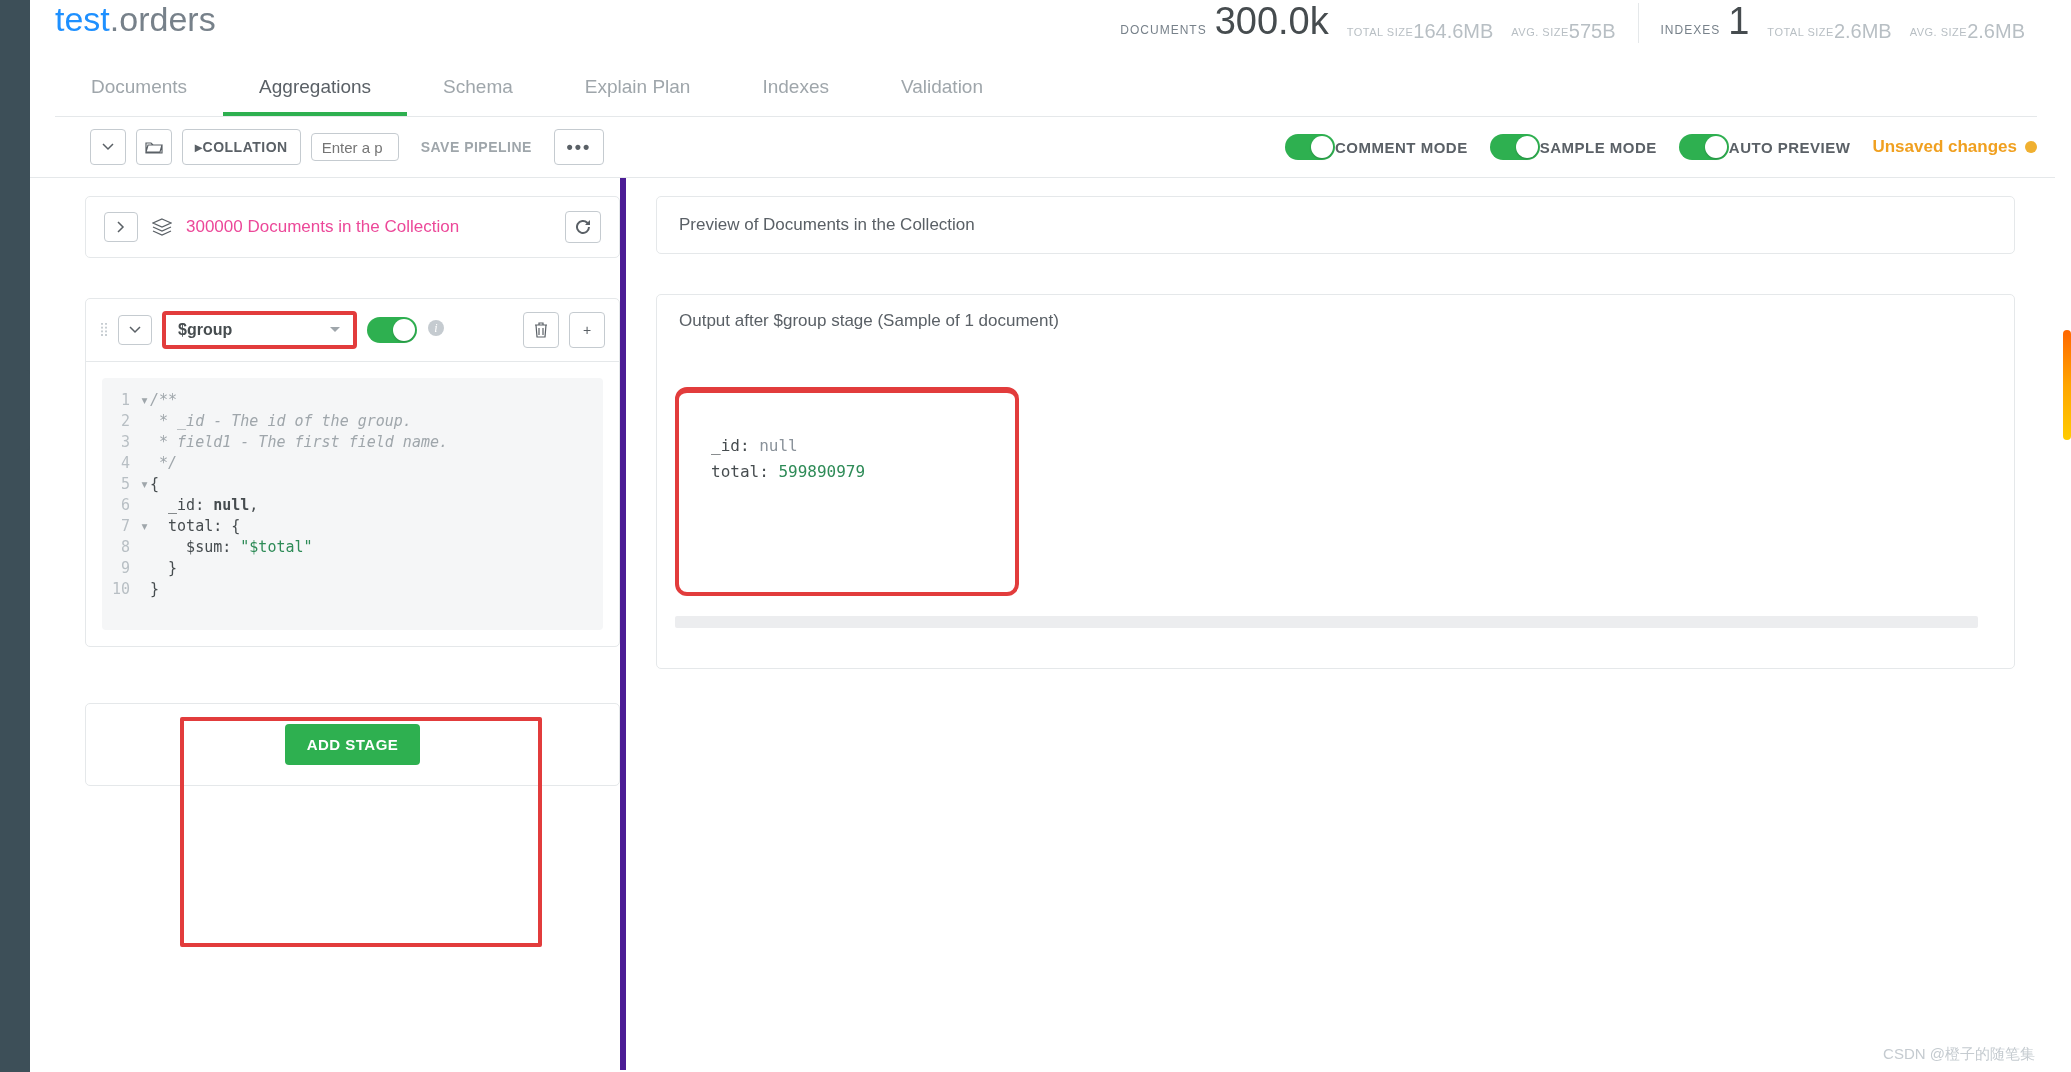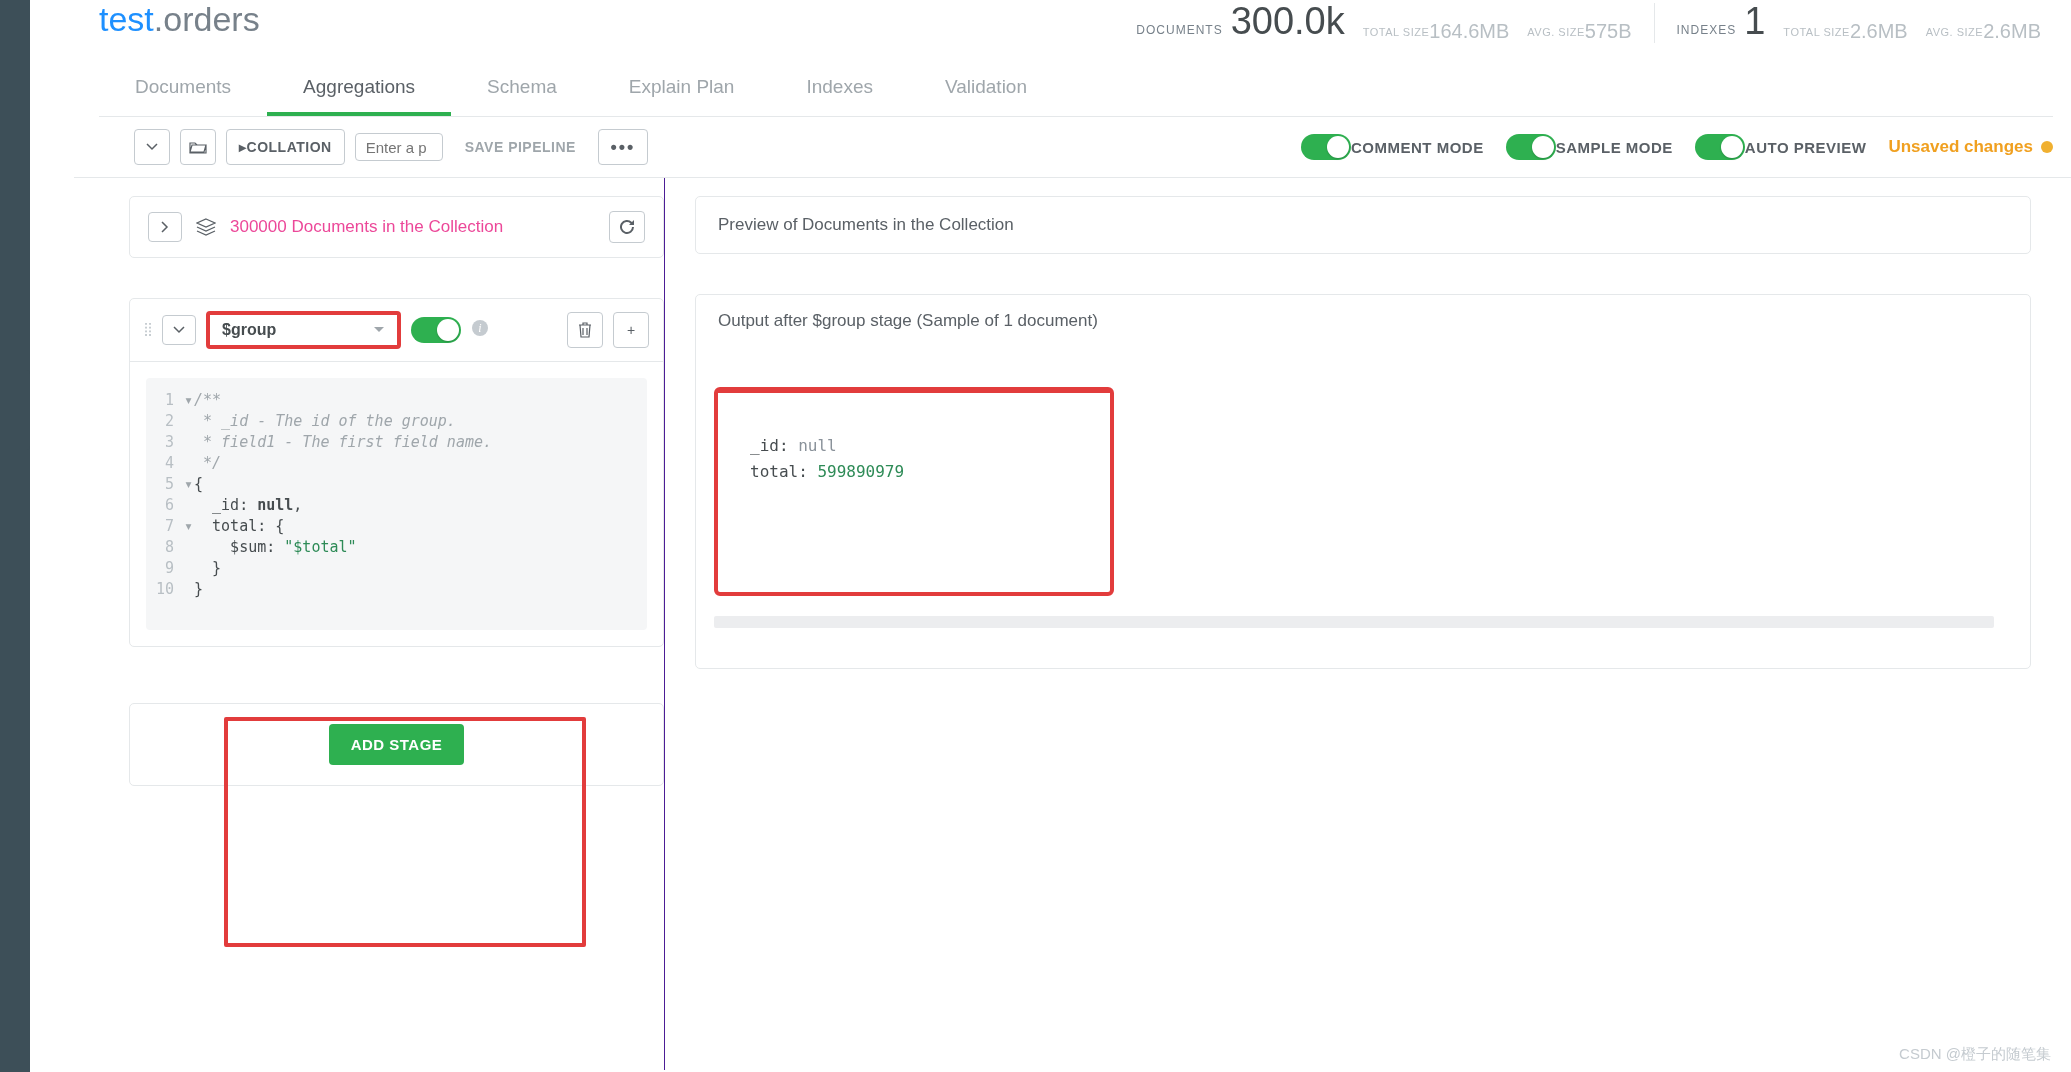--- a/index.html
+++ b/index.html
@@ -1,19 +1,19 @@
 <!DOCTYPE html>
 <html><head>
 <meta charset="utf-8">
 <style>
 * { box-sizing: border-box; margin: 0; padding: 0; }
 body { font-family: -apple-system, Helvetica, Arial, sans-serif; background: #fff; color: #464c4f; font-size: 14px; width: 2071px; height: 1072px; position: relative; overflow: hidden; }
 .left-strip { position: absolute; left: 0; top: 0; width: 30px; height: 100%; background: #3d4f58; }
 .side-tab { position: absolute; left: 0; top: 370px; width: 30px; height: 80px; background: #3d4f58; border-top-right-radius: 4px; border-bottom-right-radius: 4px; }
-.main { position: absolute; left: 30px; top: 0; right: 0; height: 100%; background: #fff; padding-left: 44px; }
+.main { position: absolute; left: 30px; top: 0; right: 16px; height: 100%; background: #fff; }
 .header { padding: 0 18px 0 25px; }
 .namespace { display: flex; align-items: baseline; height: 56px; padding-top: 0; }
 .namespace .db { color: #1e90ff; font-size: 34px; font-weight: 400; }
 .namespace .coll { color: #77818a; font-size: 34px; font-weight: 400; }
 .stats { position: absolute; right: 30px; top: 0; display: flex; align-items: flex-end; gap: 18px; }
 .stat { display: flex; flex-direction: row; align-items: center; }
 .stat-row { display: flex; align-items: baseline; gap: 8px; }
 .stat-label { font-size: 12px; letter-spacing: 1px; color: #77818a; text-transform: uppercase; }
 .stat-val-big { font-size: 38px; color: #464c4f; font-weight: 400; }
 .stat-val { font-size: 20px; color: #b8bfc4; }
@@ -31,21 +31,21 @@
 .btn-dots { border: 1px solid #c5cbd0; background: #fff; font-weight: bold; font-size: 18px; letter-spacing: 2px; width: 50px; }
 .toolbar-right { margin-left: auto; display: flex; align-items: center; gap: 22px; }
 .toggle-group { display: flex; align-items: center; }
 .toggle { width: 50px; height: 26px; border-radius: 13px; background: #2eb050; position: relative; cursor: pointer; }
 .toggle::after { content:''; position: absolute; width: 22px; height: 22px; border-radius: 50%; background: #fff; top: 2px; right: 2px; box-shadow: 0 1px 2px rgba(0,0,0,0.2); }
 .toggle-label { font-weight: bold; color: #5a6066; font-size: 15px; letter-spacing: 0.5px; }
 .unsaved { color: #f0a020; font-weight: bold; font-size: 17px; display: flex; align-items: center; gap: 8px; }
 .unsaved-dot { width: 12px; height: 12px; border-radius: 50%; background: #f0b030; }
 .workspace { display: flex; padding: 0; height: calc(100% - 180px); }
 .col-left { width: 590px; padding: 18px 0 18px 55px; }
-.col-right { flex: 1; padding: 18px 40px 18px 30px; border-left: 1px solid #4c1d95; }
+.col-right { flex: 1; padding: 18px 40px 18px 30px; border-left: 6px solid #4c1d95; }
 .card { border: 1px solid #e5e8ea; border-radius: 5px; background: #fff; }
 .card-header { display: flex; align-items: center; padding: 14px 18px; gap: 14px; }
 .card-docs { margin-bottom: 40px; }
 .chev-btn { width: 34px; height: 30px; border: 1px solid #c5cbd0; border-radius: 4px; display: flex; align-items: center; justify-content: center; background: #fff; cursor: pointer; }
 .docs-text { font-size: 17px; color: #ec4899; flex: 1; }
 .refresh-btn { width: 36px; height: 32px; border: 1px solid #c5cbd0; border-radius: 4px; display: flex; align-items: center; justify-content: center; background: #fff; cursor: pointer; }
 .stage-card { position: relative; }
 .stage-header { display: flex; align-items: center; padding: 12px 14px; gap: 10px; border-bottom: 1px solid #e5e8ea; }
 .grip { color: #c5cbd0; font-size: 18px; cursor: grab; }
 .stage-select { width: 195px; height: 38px; border: 4px solid #e23c3c; border-radius: 4px; display: flex; align-items: center; padding: 0 12px; font-weight: bold; color: #464c4f; font-size: 16px; justify-content: space-between; cursor: pointer; background: #fff; }
@@ -56,21 +56,21 @@
 .gutter { width: 38px; text-align: right; padding-right: 10px; color: #b8bfc4; user-select: none; }
 .fold { color: #9fa6ab; width: 10px; }
 .comment { color: #9fa6ab; font-style: italic; }
 .key { color: #464c4f; }
 .bold { font-weight: bold; color: #464c4f; }
 .string { color: #2e8b57; }
 .red-box-code { position: absolute; border: 4px solid #e23c3c; border-radius: 2px; left: 94px; top: 418px; width: 362px; height: 230px; pointer-events: none; }
 .preview-header { font-size: 17px; color: #5a6066; padding: 18px 22px; }
 .output-header { font-size: 17px; color: #5a6066; padding: 16px 22px; }
 .output-body { padding: 40px 18px 40px 18px; }
-.result-doc { border: 4px solid #e23c3c; border-radius: 6px; width: 400px; height: 209px; padding: 40px 32px; font-family: Menlo, Monaco, Consolas, monospace; font-size: 16px; line-height: 1.6; background: #fff; border-top-width: 6px; }
+.result-doc { border: 4px solid #e23c3c; border-radius: 12px; width: 344px; height: 209px; padding: 40px 32px; font-family: Menlo, Monaco, Consolas, monospace; font-size: 16px; line-height: 1.6; background: #fff; border-top-width: 6px; }
 .result-key { color: #464c4f; }
 .result-null { color: #8a929a; }
 .result-num { color: #2e8b57; }
 .scroll-track { height: 12px; background: #ecedef; margin: 20px 18px 0 0; border-radius: 2px; }
 .add-stage-card { margin-top: 56px; border: 1px solid #e5e8ea; border-radius: 5px; padding: 20px; display: flex; justify-content: center; }
 .add-stage-btn { background: #2eb050; color: #fff; border: none; border-radius: 4px; padding: 12px 22px; font-weight: bold; font-size: 15px; cursor: pointer; letter-spacing: 0.5px; }
 .watermark { position: absolute; right: 20px; bottom: 8px; color: #c5cbd0; font-size: 15px; }
 .edge-scroll { position: absolute; right: 0; top: 330px; width: 8px; height: 110px; background: linear-gradient(#ff6600,#ffa500,#ffcc00); border-radius: 4px; }
 .layers-icon svg, .refresh-btn svg, .trash svg { display: block; }
 .preview-card { margin-bottom: 40px; }

